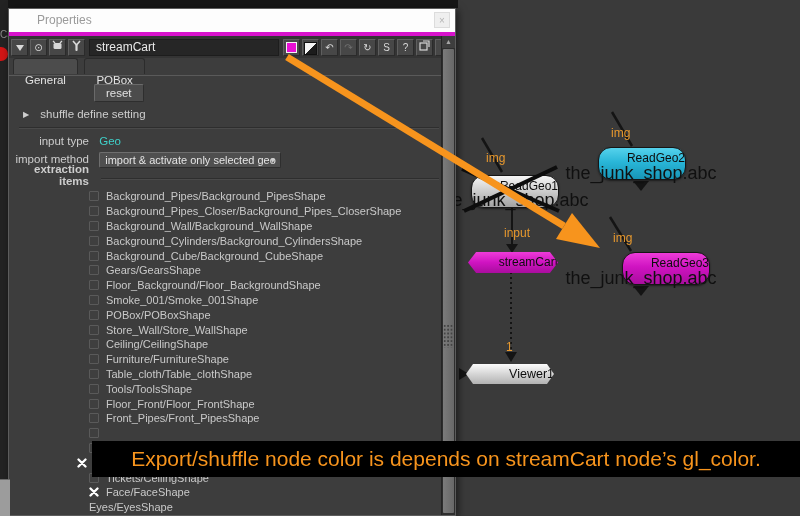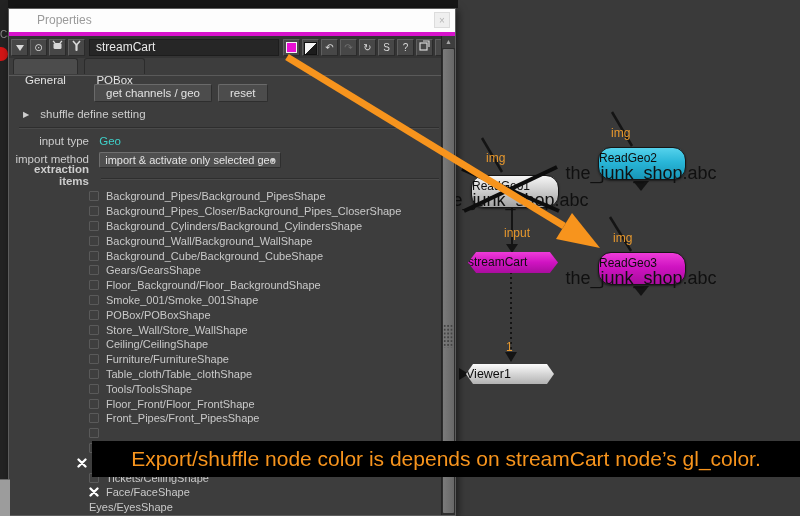--- a/index.html
+++ b/index.html
@@ -14,24 +14,24 @@
   #left-strip .ca{position:absolute;left:0;top:29px;font-size:10px;color:#8d8d8d;}
   #left-strip .reddot{position:absolute;left:-6px;top:47px;width:14px;height:14px;border-radius:50%;background:#d31515;}
   #top-strip{position:absolute;left:0;top:0;width:458px;height:8px;background:#161616;z-index:4;}
   #bl-block{position:absolute;left:0;top:479px;width:10px;height:37px;background:#9c9c9c;border-top:1px solid #6a6a6a;z-index:8;}
 
   
   #graph{position:absolute;inset:0;z-index:1;}
   svg.layer{position:absolute;left:0;top:0;pointer-events:none;}
   #wires{z-index:1;}
   #overlay{z-index:25;}
-  .gnode{position:absolute;z-index:2;color:#0d0d0d;font-size:12px;text-align:left;}
+  .gnode{position:absolute;z-index:2;color:#0d0d0d;font-size:12px;text-align:right;}
   .readgeo{width:86px;height:31px;border-radius:13px;border:1px solid #161616;box-shadow:0 1px 2px rgba(0,0,0,.5);}
   .rg-cyan{background:linear-gradient(#55d2ec 0%,#29b6d8 45%,#1795b6 100%);}
-  .rg-magenta{background:linear-gradient(#ee3cd9 0%,#cf13c1 45%,#a90d9e 100%);}
+  .rg-magenta{background:linear-gradient(#ee3cd9 0%,#cf13c1 45%,#a90d9e 100%);margin-left:24px;}
   .rg-gray{background:linear-gradient(#f6f6f6 0%,#d0d0d0 45%,#a2a2a2 100%);}
   .gnode .nname{margin-top:3px;white-space:nowrap;}
   .nfile{position:absolute;width:160px;text-align:center;color:#101010;font-size:18px;white-space:nowrap;z-index:3;}
   .portlabel{position:absolute;color:#e8992e;font-size:12px;z-index:3;white-space:nowrap;}
   .hexnode{width:90px;height:21px;line-height:21px;background:linear-gradient(#ee3cd9 0%,#cf13c1 50%,#a90d9e 100%);
     clip-path:polygon(0% 50%,9% 0%,91% 0%,100% 50%,91% 100%,9% 100%);
     filter:drop-shadow(0 1px 1px rgba(0,0,0,.6));}
   .viewernode{width:88px;height:20px;line-height:20px;background:linear-gradient(#fbfbfb 0%,#d6d6d6 50%,#b2b2b2 100%);
     clip-path:polygon(0% 50%,8% 0%,92% 0%,100% 50%,92% 100%,8% 100%);
     filter:drop-shadow(0 1px 1px rgba(0,0,0,.6));font-size:12.5px;}
@@ -189,21 +189,20 @@
     <span class="ibtn">×</span>
   </div>
 
   <div id="tabs">
     <span class="tab active">General</span>
     <span class="tab">POBox</span>
   </div>
 
   <div id="content">
     <div id="btnrow">
-      <button class="pbtn">get channels / geo</button>
       <button class="pbtn">reset</button>
     </div>
     <div id="shufflerow">
       <span class="disc">▶</span>
       <span>shuffle define setting</span>
     </div>
     <div class="divider" id="div1"></div>
 
     <div class="frow" id="row-inputtype">
       <span class="flabel">input type</span>
@@ -225,25 +224,25 @@
         <div class="xrow">
           <span class="cbox"></span>
           <span class="xlabel">Background_Pipes/Background_PipesShape</span>
         </div>
         <div class="xrow">
           <span class="cbox"></span>
           <span class="xlabel">Background_Pipes_Closer/Background_Pipes_CloserShape</span>
         </div>
         <div class="xrow">
           <span class="cbox"></span>
+          <span class="xlabel">Background_Wall/Background_WallShape</span>
+        </div>
+        <div class="xrow">
+          <span class="cbox"></span>
           <span class="xlabel">Background_Cylinders/Background_CylindersShape</span>
-        </div>
-        <div class="xrow">
-          <span class="cbox"></span>
-          <span class="xlabel">Background_Wall/Background_WallShape</span>
         </div>
         <div class="xrow">
           <span class="cbox"></span>
           <span class="xlabel">Background_Cube/Background_CubeShape</span>
         </div>
         <div class="xrow">
           <span class="cbox"></span>
           <span class="xlabel">Gears/GearsShape</span>
         </div>
         <div class="xrow">

